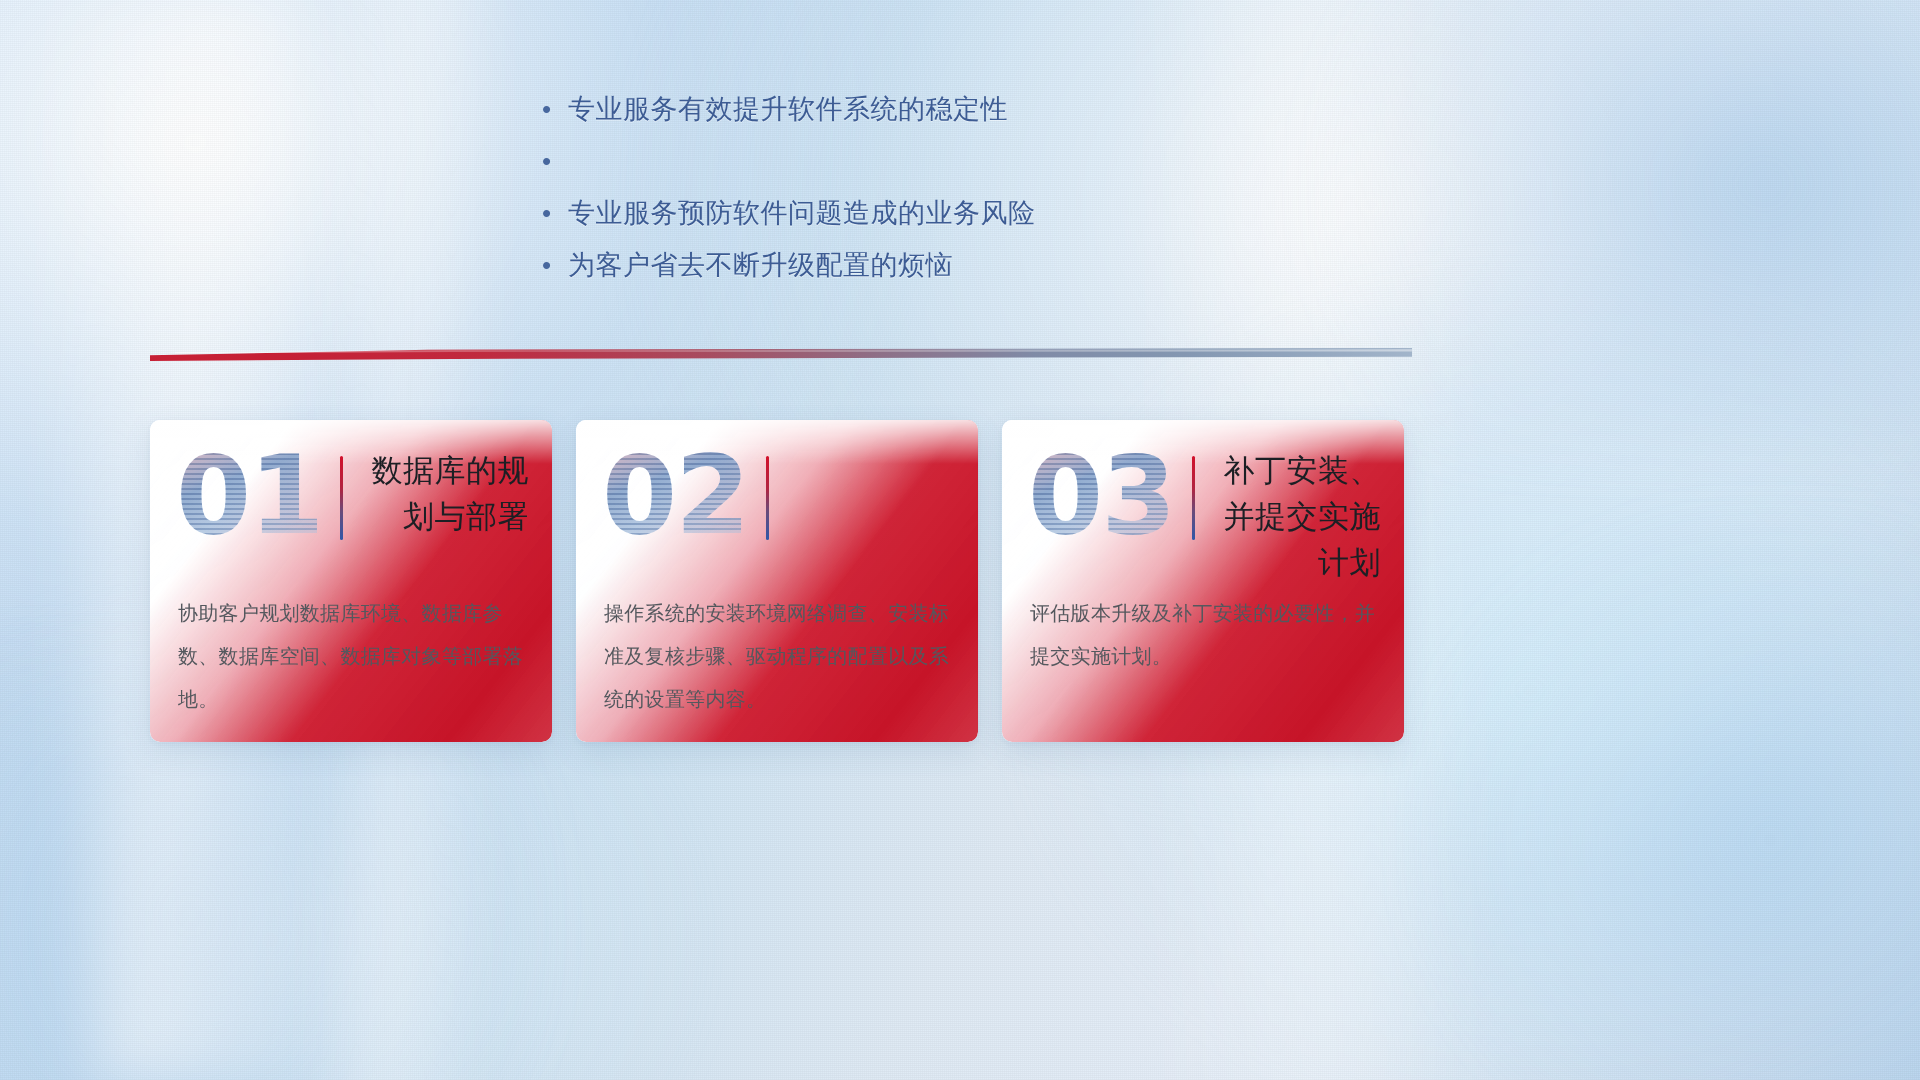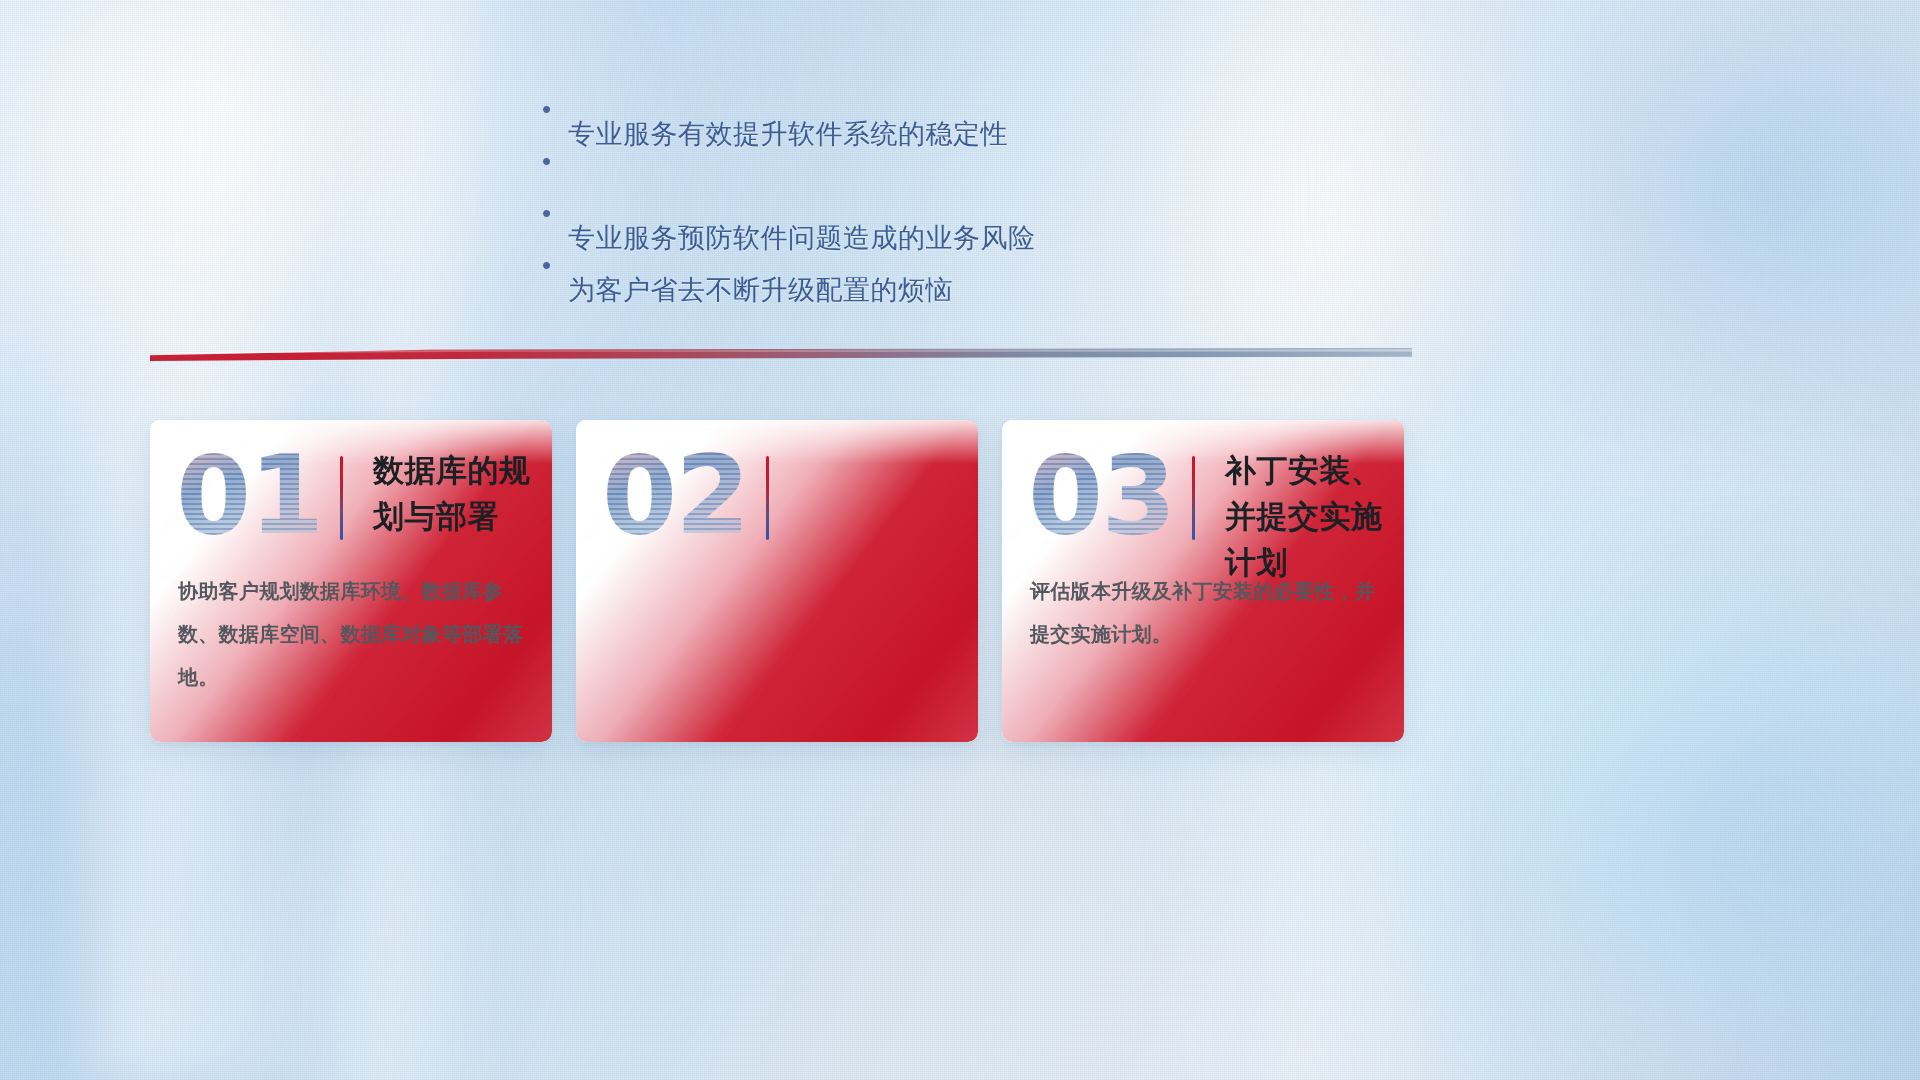--- a/index.html
+++ b/index.html
@@ -81,21 +81,20 @@
   .bullets{ position:absolute; left:538px; top:86px; width:760px; }
   .bullet-row{ display:flex; align-items:flex-start; height:52px; }
   .bullet-dot{
     width:30px; flex:0 0 30px; color:#47679e;
     font-size:26px; line-height:46px; text-align:left; padding-left:4px;
   }
   .bullet-text{
     font-size:27px; line-height:46px; color:#3d5c94;
     letter-spacing:.5px; font-weight:400;
     text-shadow:0 1px 0 rgba(255,255,255,.45);
-    margin-top:25px;
   }
 
   
   .divider{
     position:absolute; left:150px; top:348px; width:1262px; height:14px;
   }
   .divider .taper{
     position:absolute; left:0; top:0; width:1262px; height:14px;
     background:linear-gradient(90deg,#c4152b 0%,#c4152b 10%,#bf2035 26%,#a64458 44%,#8a6a82 58%,#7b86a2 70%,#7f93ae 82%,#8fa3bc 92%,#9fb2c8 100%);
     clip-path:polygon(0 52%, 22% 12%, 100% 0, 100% 62%, 24% 78%, 0 92%);
@@ -159,27 +158,28 @@
     color:rgba(150,180,212,.10);
     font-family:"DejaVu Sans",sans-serif;
   }
 
   .card-rule{
     position:absolute; left:190px; top:36px; width:3px; height:84px;
     background:linear-gradient(180deg,#d2112b 0%,#b2233f 38%,#6a4b7a 66%,#2f57a8 100%);
     border-radius:2px;
   }
   .card-title{
-    position:absolute; left:223px; top:28px; width:168px;
-    font-size:31px; line-height:46px; color:#1c1f24; font-weight:700;
+    position:absolute; left:211px; top:28px; width:168px;
+    font-size:31px; line-height:46px; color:#1c1f24; font-weight:400;
     letter-spacing:.5px;
+    text-align:right;
   }
   .card-body{
-    position:absolute; left:28px; top:150px; width:350px;
-    font-size:20px; line-height:43px; color:#54585e; font-weight:700;
+    position:absolute; left:28px; top:172px; width:350px;
+    font-size:20px; line-height:43px; color:#54585e; font-weight:400;
     letter-spacing:.3px;
   }
 </style>
 </head>
 <body>
 
 <div id="bg">
   <div class="bg-base"></div>
   <div class="bg-g1"></div>
   <div class="bg-g2"></div>
@@ -230,20 +230,21 @@
       <div class="card-title">数据库的规划与部署</div>
       <div class="card-body">协助客户规划数据库环境、数据库参数、数据库空间、数据库对象等部署落地。</div>
     </div>
 
     <div class="card">
       <div class="card-edge"></div>
       <div class="card-topgloss"></div>
       <div class="card-num-shadow">02</div>
       <div class="card-num">02</div>
       <div class="card-rule"></div>
+      <div class="card-body">操作系统的安装环境网络调查、安装标准及复核步骤、驱动程序的配置以及系统的设置等内容。</div>
     </div>
 
     <div class="card">
       <div class="card-edge"></div>
       <div class="card-topgloss"></div>
       <div class="card-num-shadow">03</div>
       <div class="card-num">03</div>
       <div class="card-rule"></div>
       <div class="card-title">补丁安装、并提交实施计划</div>
       <div class="card-body">评估版本升级及补丁安装的必要性，并提交实施计划。</div>

